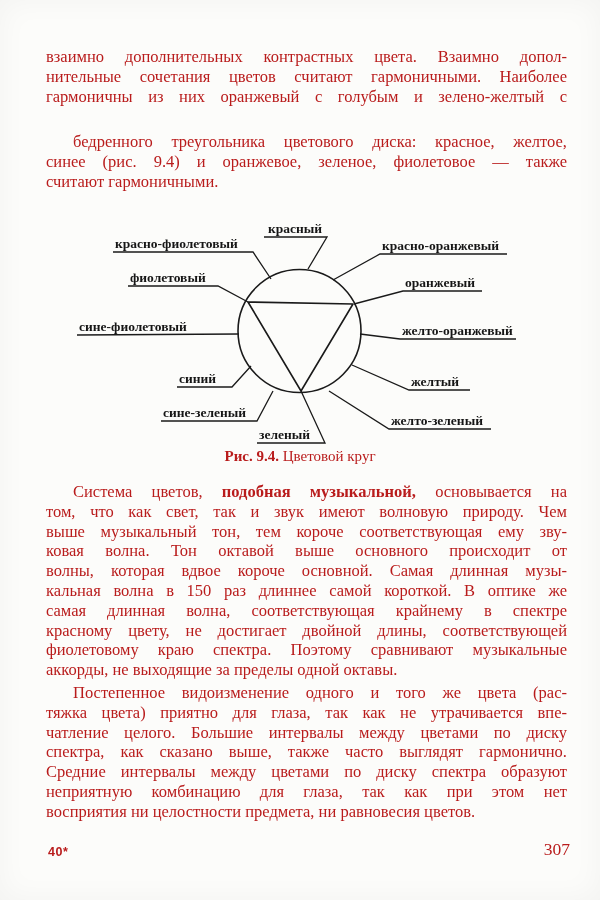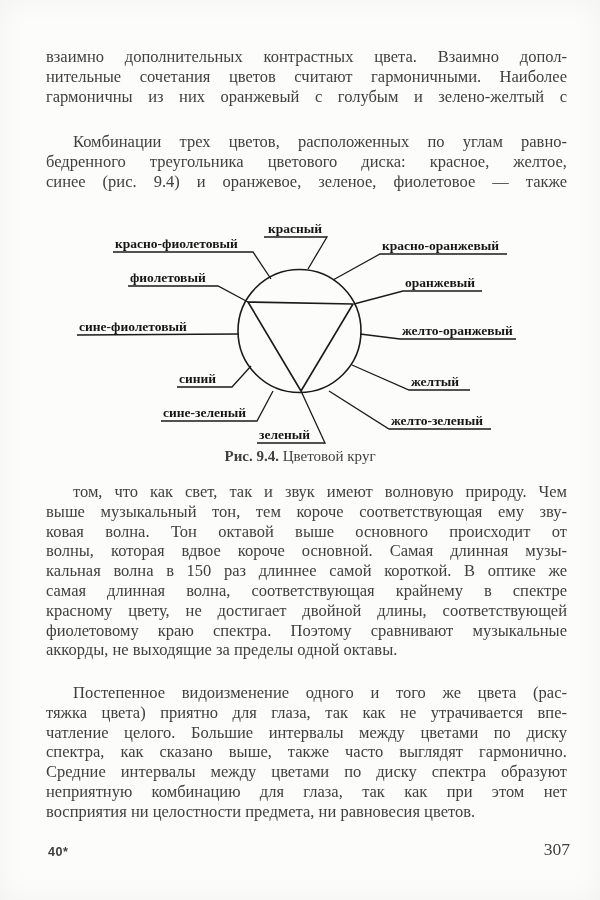--- a/index.html
+++ b/index.html
@@ -1,18 +1,18 @@
 <!DOCTYPE html>
 <html><head>
 <meta charset="utf-8">
 <style>
   html,body{margin:0;padding:0;}
   .page{
     position:relative;width:600px;height:900px;
-    background:#fcfcfa;color:#404040;overflow:hidden;
+    background:#fcfcfa;color:#b91c1c;overflow:hidden;
     font-family:"Liberation Serif", serif;
     box-shadow:inset 0 0 30px rgba(0,0,0,0.04);
   }
   .para{
     position:absolute;left:46px;width:521px;
     font-size:16.5px;line-height:19.8px;
   }
   .para .line{text-align:justify;text-align-last:justify;white-space:normal;}
   .para .line.last{text-align-last:left;}
   .para.indent .line:first-child{text-indent:27px;}
@@ -44,23 +44,23 @@
 <body>
 
 <div class="page">
 
   <div class="para" id="para-0">
       <div class="line"><span>взаимно дополнительных контрастных цвета. Взаимно допол-</span></div>
       <div class="line"><span>нительные сочетания цветов считают гармоничными. Наиболее</span></div>
       <div class="line"><span>гармоничны из них оранжевый с голубым и зелено-желтый с</span></div>
     </div>
   <div class="para indent" id="para-1">
-      <div class="line"><span>Комбинации трех цветов, расположенных по углам равно-</span></div>
       <div class="line"><span>бедренного треугольника цветового диска: красное, желтое,</span></div>
       <div class="line"><span>синее (рис. 9.4) и оранжевое, зеленое, фиолетовое — также</span></div>
+      <div class="line last"><span>считают гармоничными.</span></div>
     </div>
 
   <svg class="fig-svg" viewBox="0 214 600 234" xmlns="http://www.w3.org/2000/svg">
 
     <circle class="geo" cx="299.5" cy="331" r="61.5"></circle>
     <polygon class="geo" points="248,302 353,304 301,391" stroke-linejoin="round"></polygon>
 
     <path class="leader" d="M264,237 L327,237 L308,269"></path>
     <path class="leader" d="M113,252 L253,252 L271,279"></path>
     <path class="leader" d="M128,286 L218,286 L248,302"></path>
@@ -84,20 +84,21 @@
     <text x="382" y="250">красно-оранжевый</text>
     <text x="405" y="287">оранжевый</text>
     <text x="402" y="335">желто-оранжевый</text>
     <text x="411" y="386">желтый</text>
     <text x="391" y="425">желто-зеленый</text>
   </svg>
 
   <div class="caption"><span class="b">Рис. 9.4.</span><span> Цветовой круг</span></div>
 
   <div class="para indent" id="para-2">
+      <div class="line"><span>Система цветов, </span><span class="b">подобная музыкальной,</span><span> основывается на</span></div>
       <div class="line"><span>том, что как свет, так и звук имеют волновую природу. Чем</span></div>
       <div class="line"><span>выше музыкальный тон, тем короче соответствующая ему зву-</span></div>
       <div class="line"><span>ковая волна. Тон октавой выше основного происходит от</span></div>
       <div class="line"><span>волны, которая вдвое короче основной. Самая длинная музы-</span></div>
       <div class="line"><span>кальная волна в 150 раз длиннее самой короткой. В оптике же</span></div>
       <div class="line"><span>самая длинная волна, соответствующая крайнему в спектре</span></div>
       <div class="line"><span>красному цвету, не достигает двойной длины, соответствующей</span></div>
       <div class="line"><span>фиолетовому краю спектра. Поэтому сравнивают музыкальные</span></div>
       <div class="line last"><span>аккорды, не выходящие за пределы одной октавы.</span></div>
     </div>

